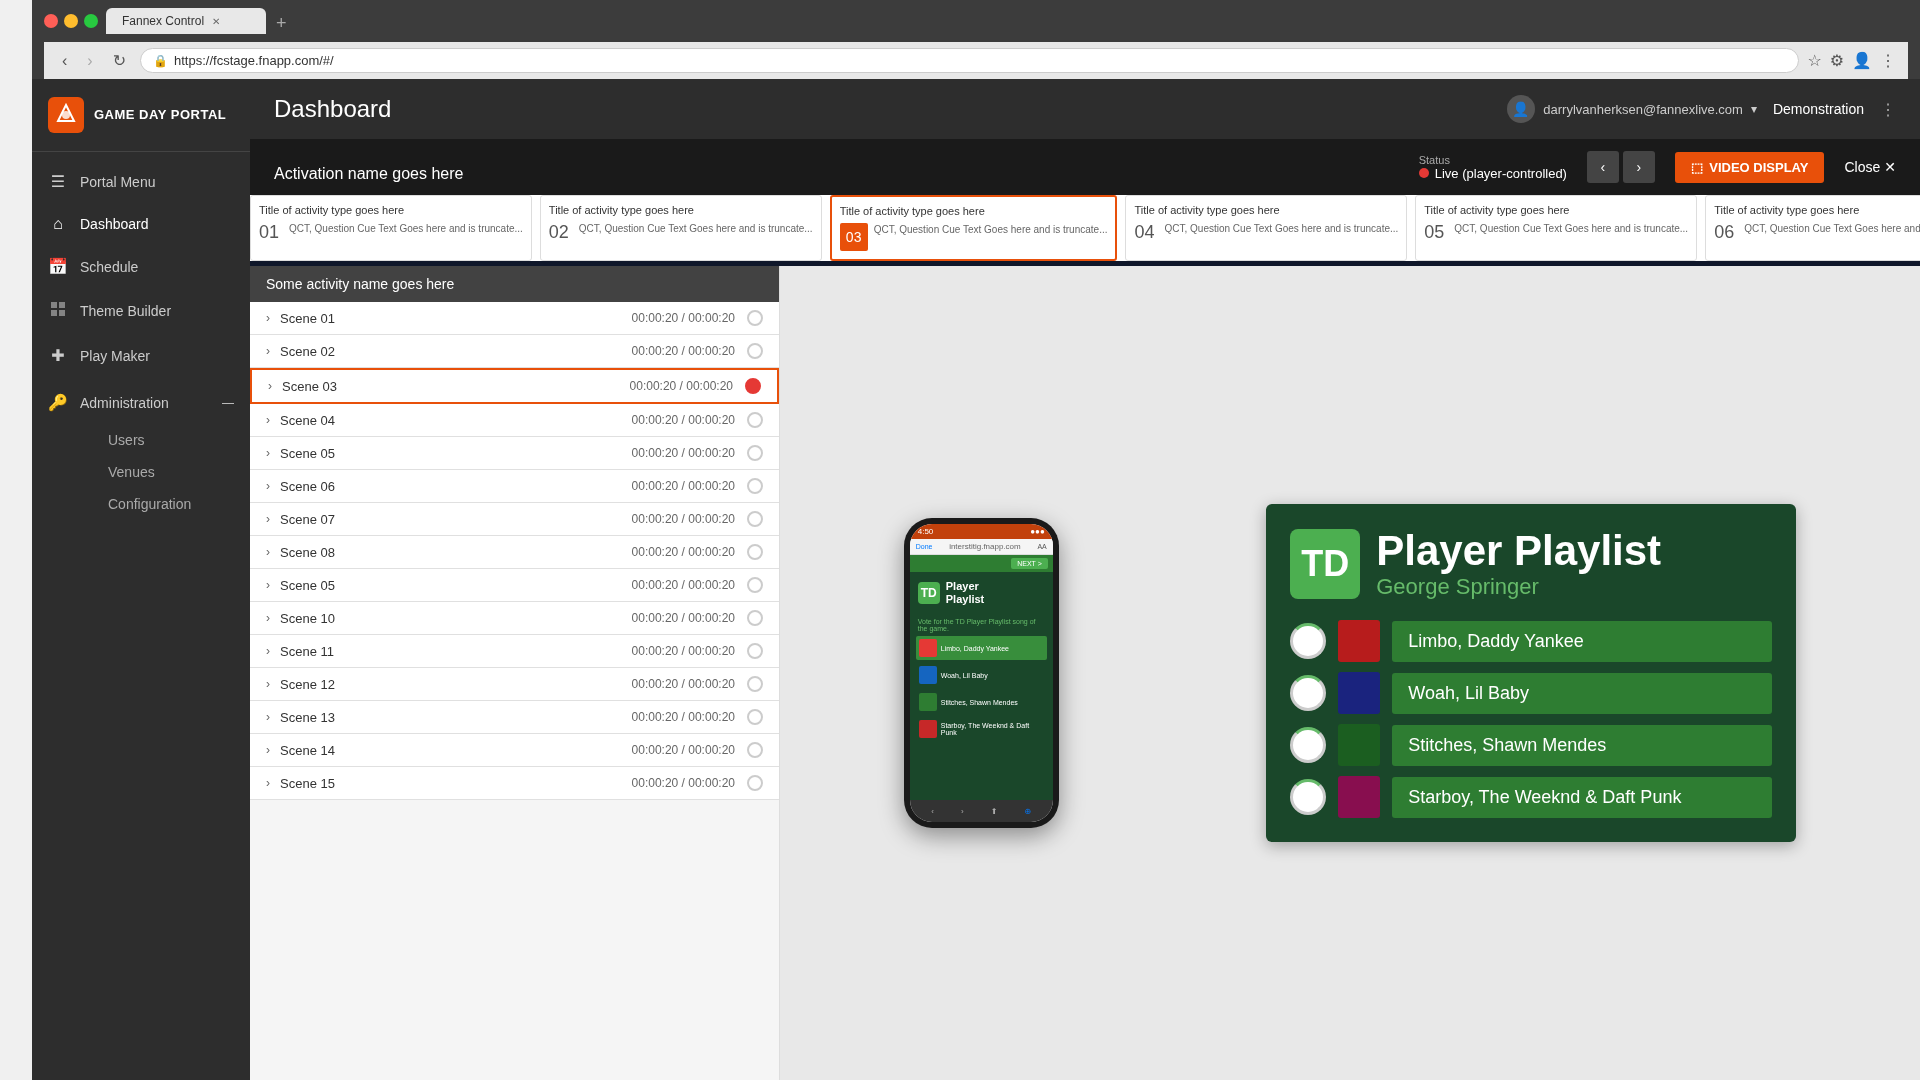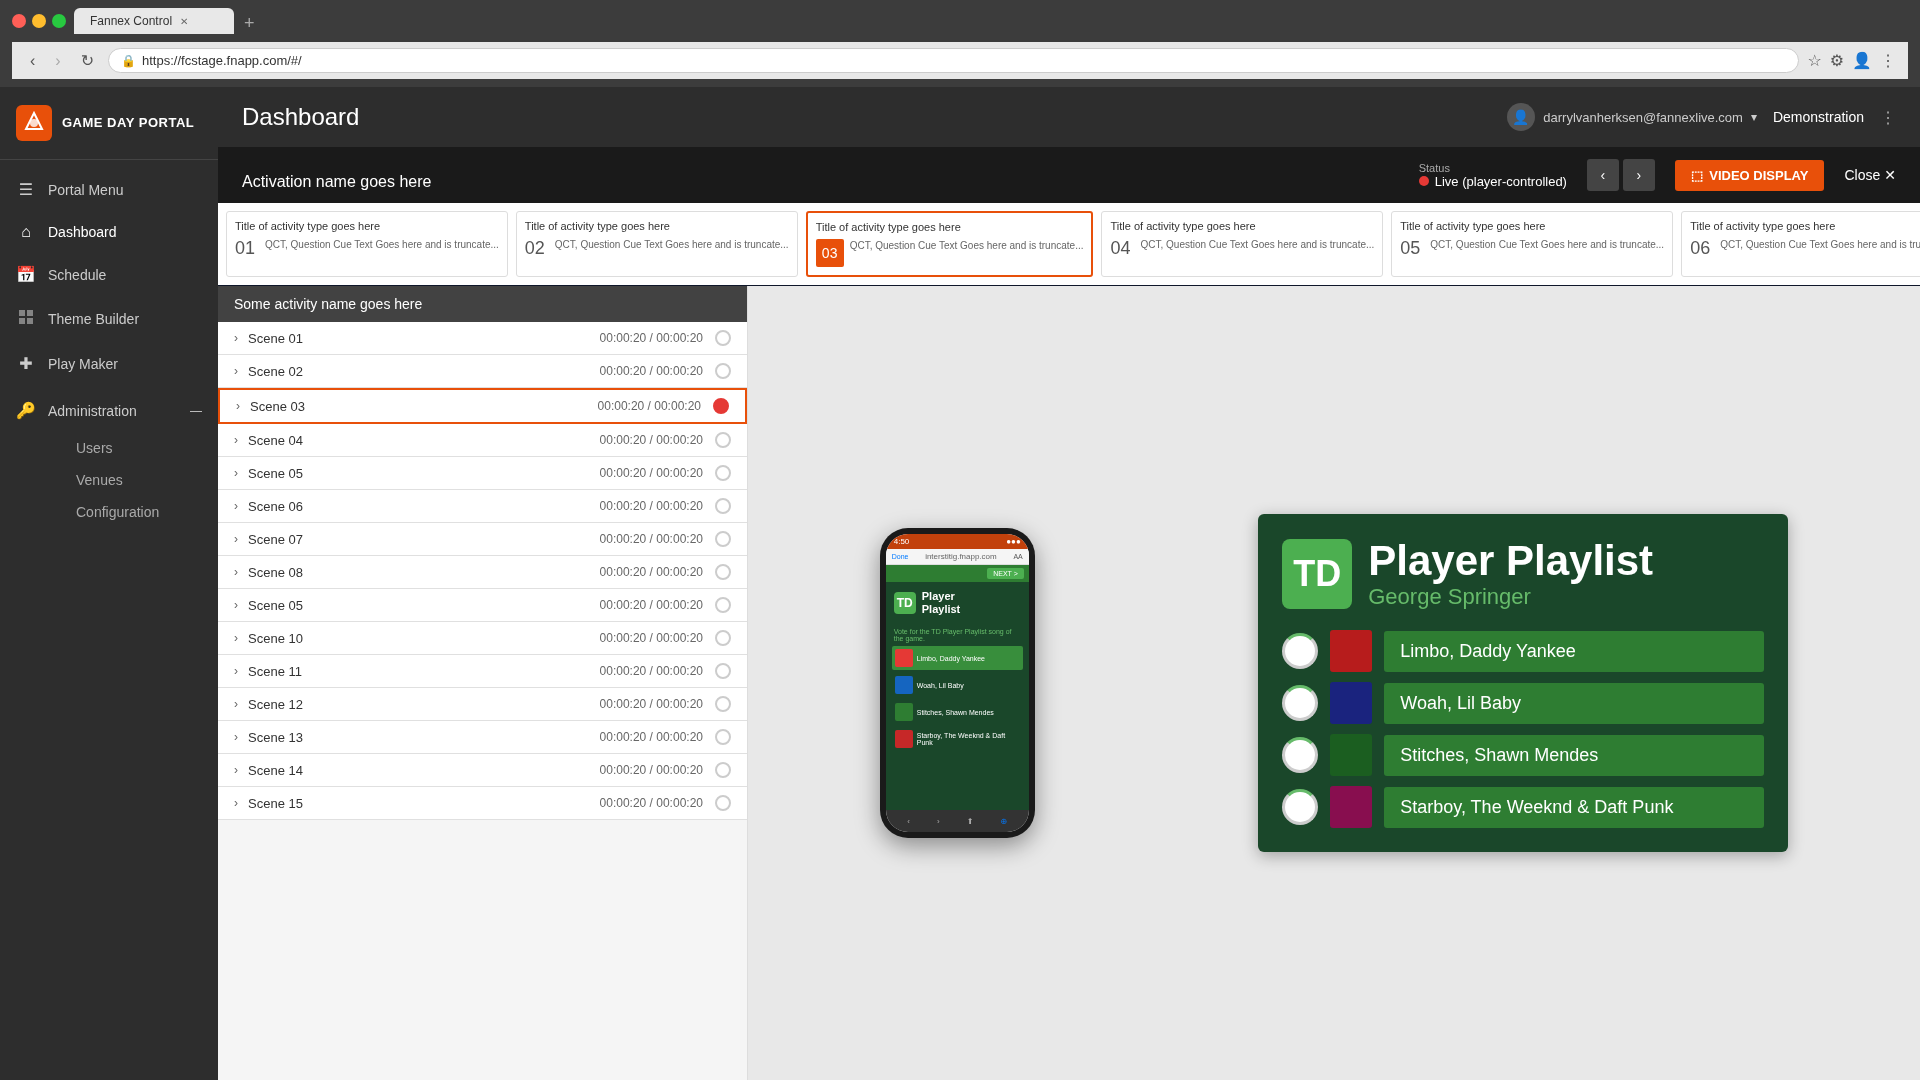--- a/index.html
+++ b/index.html
@@ -1,19 +1,19 @@
 <!DOCTYPE html>
 <html><head>
   <meta charset="utf-8">
   <style>
     * { box-sizing: border-box; margin: 0; padding: 0; }
     body { font-family: -apple-system, BlinkMacSystemFont, 'Segoe UI', sans-serif; background: #f0f0f0; width: 1920px; height: 1080px; overflow: hidden; display: flex; flex-direction: column; }
 
     
-    .browser-chrome { background: #3c3c3c; padding: 8px 12px 8px; display: flex; flex-direction: column; flex-shrink: 0; }
+    .browser-chrome { background: #3c3c3c; padding: 8px 12px 0; display: flex; flex-direction: column; flex-shrink: 0; margin-left: 32px; }
     .browser-top { display: flex; align-items: center; gap: 8px; margin-bottom: 8px; }
     .browser-dots { display: flex; gap: 6px; }
     .browser-dot { width: 14px; height: 14px; border-radius: 50%; }
     .dot-red { background: #ff5f57; }
     .dot-yellow { background: #ffbd2e; }
     .dot-green { background: #28c940; }
     .browser-tabs { display: flex; align-items: flex-end; gap: 2px; }
     .browser-tab { background: #535353; color: #ccc; padding: 6px 16px; border-radius: 6px 6px 0 0; font-size: 12px; display: flex; align-items: center; gap: 8px; min-width: 160px; }
     .browser-tab.active { background: #e8e8e8; color: #333; }
     .tab-close { font-size: 10px; cursor: pointer; opacity: 0.7; }
@@ -23,21 +23,21 @@
     .address-bar-row { background: #e8e8e8; display: flex; align-items: center; gap: 8px; padding: 6px 12px; }
     .nav-btn { background: none; border: none; font-size: 16px; cursor: pointer; color: #555; padding: 2px 6px; }
     .nav-btn:disabled { color: #aaa; }
     .address-bar { flex: 1; background: white; border: 1px solid #ccc; border-radius: 20px; padding: 4px 12px; font-size: 13px; color: #333; display: flex; align-items: center; gap: 6px; }
     .address-bar-lock { color: #555; font-size: 12px; }
     .address-text { flex: 1; }
     .toolbar-right { display: flex; gap: 8px; color: #555; }
     .toolbar-icon { font-size: 16px; cursor: pointer; }
 
     
-    .app { display: flex; flex: 1; overflow: hidden; }
+    .app { display: flex; flex: 1; overflow: hidden; margin-left: 32px; }
 
     
     .sidebar { width: 218px; background: #2d2d2d; color: white; display: flex; flex-direction: column; flex-shrink: 0; }
     .sidebar-logo { display: flex; align-items: center; gap: 10px; padding: 18px 16px; border-bottom: 1px solid #444; }
     .logo-icon { width: 36px; height: 36px; background: #e8500a; border-radius: 6px; display: flex; align-items: center; justify-content: center; font-size: 20px; color: white; }
     .logo-text { font-size: 13px; font-weight: 700; color: white; line-height: 1.2; text-transform: uppercase; letter-spacing: 0.5px; }
 
     .sidebar-nav { padding: 8px 0; flex: 1; }
     .nav-item { display: flex; align-items: center; gap: 12px; padding: 12px 16px; cursor: pointer; color: #ccc; font-size: 14px; }
     .nav-item.active { color: white; }
@@ -74,21 +74,21 @@
     .status-dot { width: 10px; height: 10px; background: #e53935; border-radius: 50%; }
     .nav-arrows { display: flex; gap: 4px; }
     .arrow-btn { background: #444; border: none; color: white; width: 32px; height: 32px; display: flex; align-items: center; justify-content: center; cursor: pointer; border-radius: 3px; font-size: 14px; }
     .video-display-btn { background: #e8500a; color: white; border: none; padding: 8px 16px; border-radius: 3px; cursor: pointer; font-size: 13px; font-weight: 600; display: flex; align-items: center; gap: 6px; }
     .close-btn { color: white; cursor: pointer; font-size: 14px; display: flex; align-items: center; gap: 4px; background: none; border: none; }
 
     
     .content { flex: 1; overflow: hidden; display: flex; flex-direction: column; }
 
     
-    .activity-strip { background: white; display: flex; gap: 0; padding: 8px; overflow-x: hidden; flex-shrink: 0; border-bottom: 1px solid #0f172a; }
+    .activity-strip { background: white; display: flex; gap: 0; overflow-x: hidden; flex-shrink: 0; border-bottom: 5px solid #0f172a; }
     .activity-card { min-width: 140px; border: 1px solid #ddd; border-radius: 3px; padding: 8px; margin-right: 8px; background: white; flex-shrink: 0; }
     .activity-card.active { border: 2px solid #e8500a; }
     .activity-card-title { font-size: 11px; color: #333; margin-bottom: 6px; white-space: nowrap; overflow: hidden; text-overflow: ellipsis; }
     .activity-card-body { display: flex; gap: 6px; align-items: flex-start; }
     .activity-num { font-size: 18px; font-weight: 300; color: #333; flex-shrink: 0; }
     .activity-card.active .activity-num { background: #e8500a; color: white; width: 28px; height: 28px; display: flex; align-items: center; justify-content: center; font-size: 14px; border-radius: 2px; }
     .activity-desc { font-size: 10px; color: #666; line-height: 1.3; }
 
     
     .main-panel { flex: 1; display: flex; overflow: hidden; }

